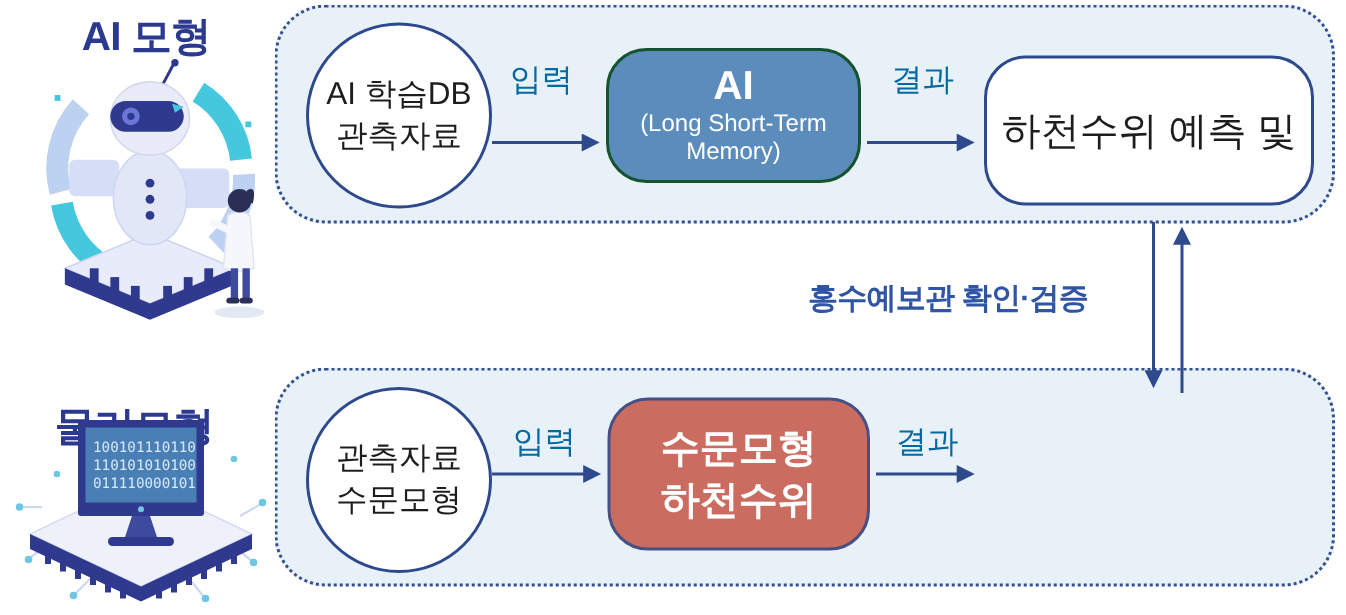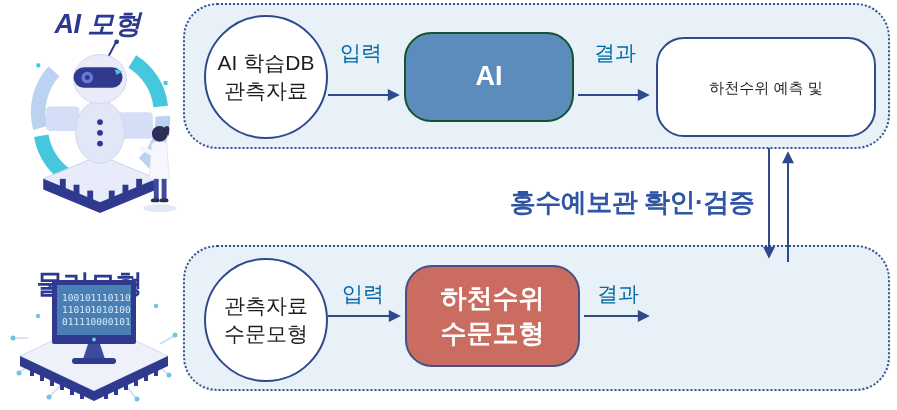--- a/index.html
+++ b/index.html
@@ -1,21 +1,21 @@
 <!DOCTYPE html>
 <html><head>
 <meta charset="utf-8">
 <style>
   * { margin:0; padding:0; box-sizing:border-box; }
   body { background:#ffffff; font-family:"Liberation Sans","DejaVu Sans",sans-serif; }
   .stage { position:relative; width:897px; height:410px; background:#ffffff; overflow:hidden; }
 
   .side-title { position:absolute; text-align:center; font-weight:bold; font-size:27px;
                 color:#2b3990; letter-spacing:-0.5px; }
-  .title-ai   { left:20px; top:6px;  width:155px;font-style:italic; }
+  .title-ai   { left:20px; top:6px;  width:155px; }
   .title-phys { left:12px; top:238px; width:155px;margin-top:28px; }
 
   .flow-box { position:absolute; left:183px; width:707px; height:146px;
               background:#e8f1f8; border:2px dotted #35508f; border-radius:34px; }
   .flow-top    { top:3px; }
   .flow-bottom { top:245px; }
 
   .node-circle { position:absolute; left:19px; width:124px; height:124px; border-radius:50%;
                  background:#ffffff; border:2px solid #2e4a8c;
                  display:flex; flex-direction:column; align-items:center; justify-content:center;
@@ -30,27 +30,27 @@
   .ai-box    { left:219px; top:27px; width:170px; height:90px;
                background:#5b8cbb; border:2px solid #14532d; }
   .ai-box .ai-title { font-size:27px; font-weight:bold; line-height:1.1; }
   .ai-box .ai-sub   { font-size:16px; line-height:1.15; width:142px; margin-top:2px; }
   .hydro-box { left:220px; top:18px; width:175px; height:102px;
                background:#ca6d60; border:2px solid #474f85;
                font-size:26px; font-weight:bold; line-height:1.35; }
 
   .output-box { position:absolute; left:471px; background:#ffffff; border:2px solid #2e4a8c;
                 border-radius:28px; display:flex; flex-direction:column; align-items:center;
-                justify-content:center; text-align:center; font-size:15px; line-height:1.4;
+                justify-content:center; text-align:center; font-size:26px; line-height:1.4;
                 color:#1d1d1d; }
   .flow-top .output-box    { top:32px; width:220px; height:100px; }
   .flow-bottom .output-box { top:18px; width:220px; height:105px; }
 
   .verify-label { position:absolute; left:632px; top:185px; transform:translateX(-50%);
-                  font-size:26px; font-weight:bold; color:#2f55a4; white-space:nowrap;
+                  font-size:20px; font-weight:bold; color:#2f55a4; white-space:nowrap;
                   letter-spacing:-0.5px; }
 
   .arrows-overlay { position:absolute; left:0; top:0; width:897px; height:410px;
                     pointer-events:none; z-index:5; }
   .illus { position:absolute; }
   .illus-robot    { left:15px; top:34px;  width:170px; height:184px; }
   .illus-computer { left:8px;  top:266px; width:172px; height:144px; }
 </style>
 </head>
 <body>
@@ -102,20 +102,21 @@
   </svg>
 
   <div class="flow-box flow-top">
     <div class="node-circle">
       <span>AI 학습DB</span>
       <span>관측자료</span>
     </div>
     <span class="arrow-label" style="left:176px; top:34px;">입력</span>
     <div class="model-box ai-box">
       <div class="ai-title">AI</div>
+      <div class="ai-sub">(Long Short-Term Memory)</div>
     </div>
     <span class="arrow-label" style="left:430px; top:34px;">결과</span>
     <div class="output-box">
       <span>하천수위 예측 및</span>
     </div>
   </div>
 
   <div class="verify-label">홍수예보관 확인·검증</div>
 
   <div class="side-title title-phys">물리모형</div>
@@ -167,22 +168,22 @@
     <circle cx="86" cy="73.5" r="2" fill="#6ec6e4"></circle>
   </svg>
 
   <div class="flow-box flow-bottom">
     <div class="node-circle">
       <span>관측자료</span>
       <span>수문모형</span>
     </div>
     <span class="arrow-label" style="left:178px; top:33px;">입력</span>
     <div class="model-box hydro-box">
+      <span>수문모형</span>
       <span>하천수위</span>
-      <span>수문모형</span>
     </div>
     <span class="arrow-label" style="left:433px; top:33px;">결과</span>
   </div>
 
   <svg class="arrows-overlay" viewBox="0 0 897 410">
     <defs>
       <marker id="ah" markerUnits="userSpaceOnUse" markerWidth="13" markerHeight="12" viewBox="0 0 10 10" refX="1" refY="5" orient="auto">
         <path d="M0,0 L10,5 L0,10 Z" fill="#2e4a8c"></path>
       </marker>
     </defs>

